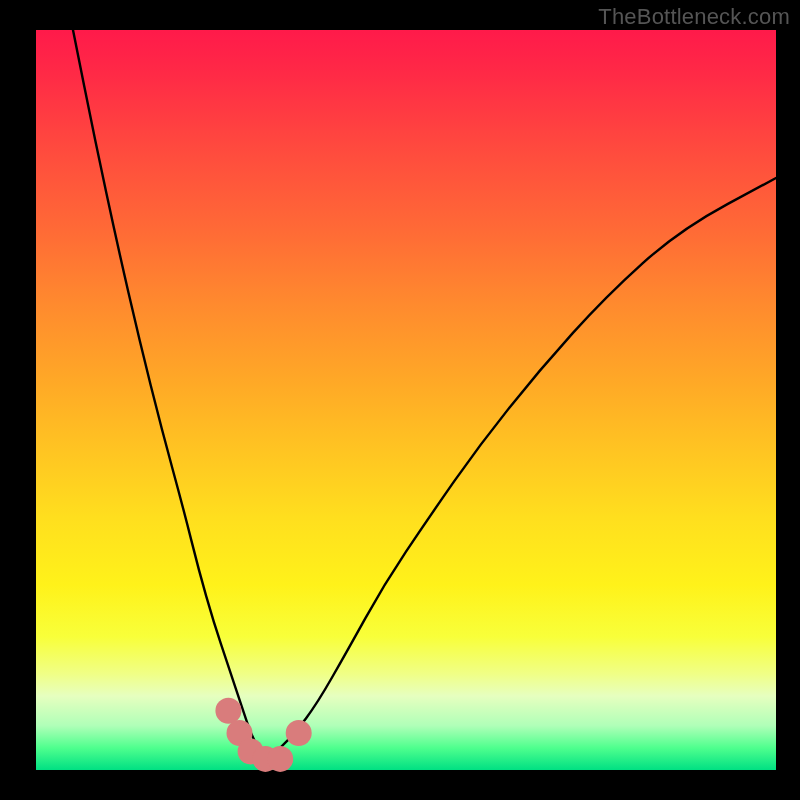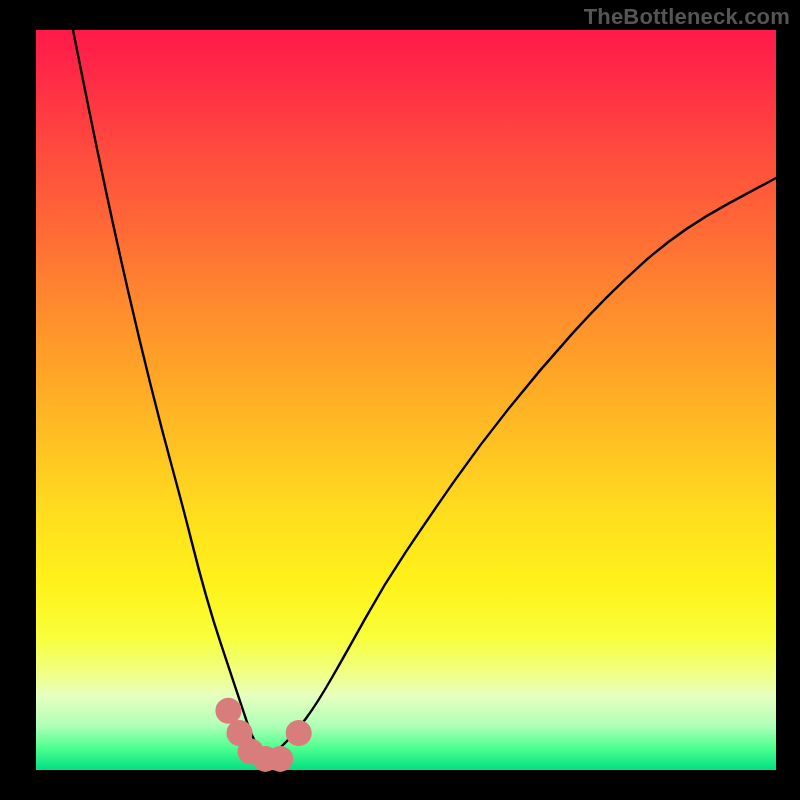--- a/index.html
+++ b/index.html
@@ -40,21 +40,21 @@
       #00e083 100%
     );
   }
   .watermark {
     position: absolute;
     top: 4px;
     right: 10px;
     color: #555;
     font-size: 22px;
     letter-spacing: 0.2px;
-    font-weight: 700;
+    font-weight: 400;
   }
   svg {
     position: absolute;
     top: 0;
     left: 0;
   }
 </style>
 </head>
 <body>
 

